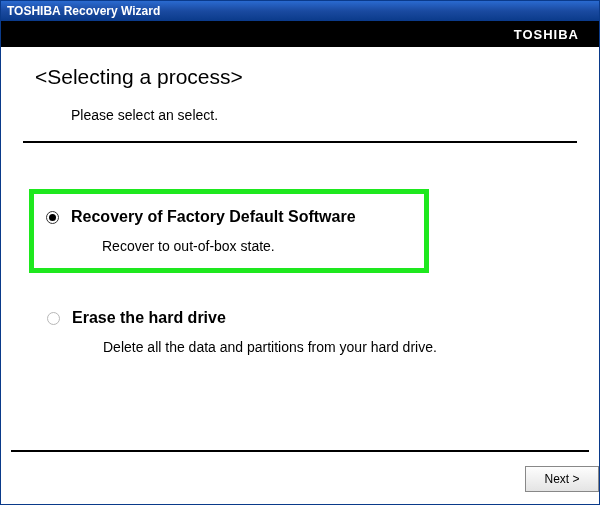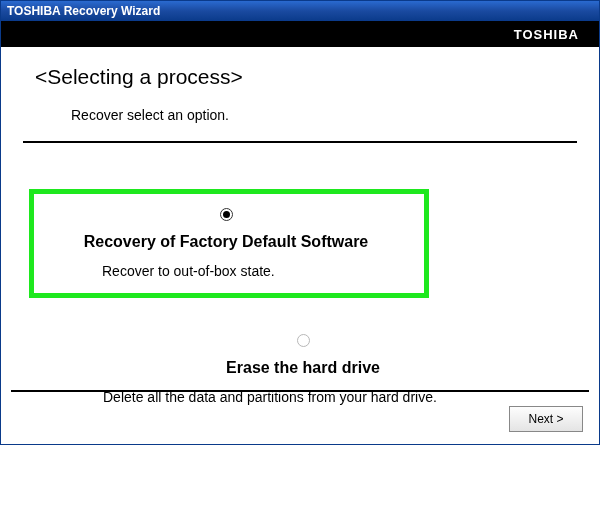--- a/index.html
+++ b/index.html
@@ -5,21 +5,21 @@
   * { box-sizing: border-box; margin: 0; padding: 0; }
   body {
     font-family: Arial, sans-serif;
     background: #fff;
     width: 600px;
     height: 505px;
     overflow: hidden;
   }
   .window {
     width: 600px;
-    height: 445px;
+    height: 505px;
     border: 1px solid #0a3a8a;
     position: relative;
     background: #fff;
   }
   .titlebar {
     height: 20px;
     background: linear-gradient(to bottom, #2a6ad0 0%, #1a4aa0 50%, #0a3a8a 100%);
     color: #fff;
     font-weight: bold;
     font-size: 12px;
@@ -72,21 +72,20 @@
     width: 400px;
   }
   .option.plain {
     padding: 6px 18px 6px 14px;
     margin-left: 10px;
   }
   .radio-row {
     display: flex;
     align-items: center;
     gap: 12px;
-    flex-direction: column;
   }
   .radio {
     width: 13px;
     height: 13px;
     border: 1px solid #333;
     border-radius: 50%;
     display: inline-flex;
     align-items: center;
     justify-content: center;
     background: #fff;
@@ -122,21 +121,21 @@
     border: none;
     border-top: 2px solid #000;
     position: absolute;
     left: 10px;
     right: 10px;
     bottom: 52px;
   }
   .button-row {
     position: absolute;
     bottom: 12px;
-    right: 16px;
+    right: 0;
     display: flex;
     gap: 16px;
   }
   .btn {
     min-width: 74px;
     height: 26px;
     background: linear-gradient(to bottom, #fdfdfd, #e4e4e4);
     border: 1px solid #888;
     font-size: 12px;
     color: #000;
@@ -153,21 +152,21 @@
     <span>TOSHIBA Recovery Wizard</span>
   </div>
 
   <div class="header-black">
     <span class="brand">TOSHIBA</span>
   </div>
 
   <div class="content">
 
     <div class="page-title">&lt;Selecting a process&gt;</div>
-    <div class="prompt">Recover select an option.</div>
+    <div class="prompt">Please select an select.</div>
 
     <hr class="hr">
 
     <div class="option highlighted">
       <div class="radio-row">
         <span class="radio selected"></span>
         <span class="option-label">Recovery of Factory Default Software</span>
       </div>
       <div class="option-desc">Recover to out-of-box state.</div>
     </div>

